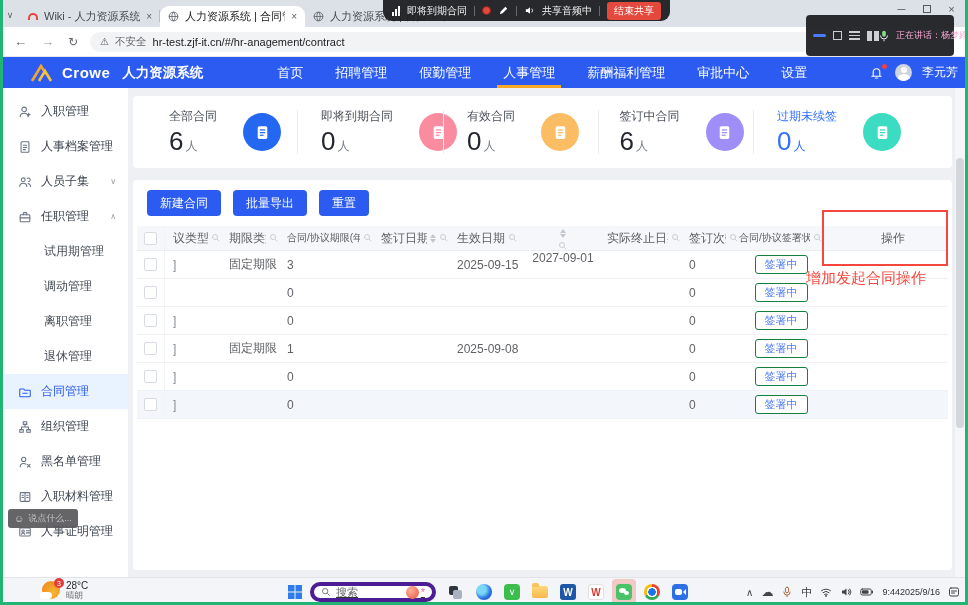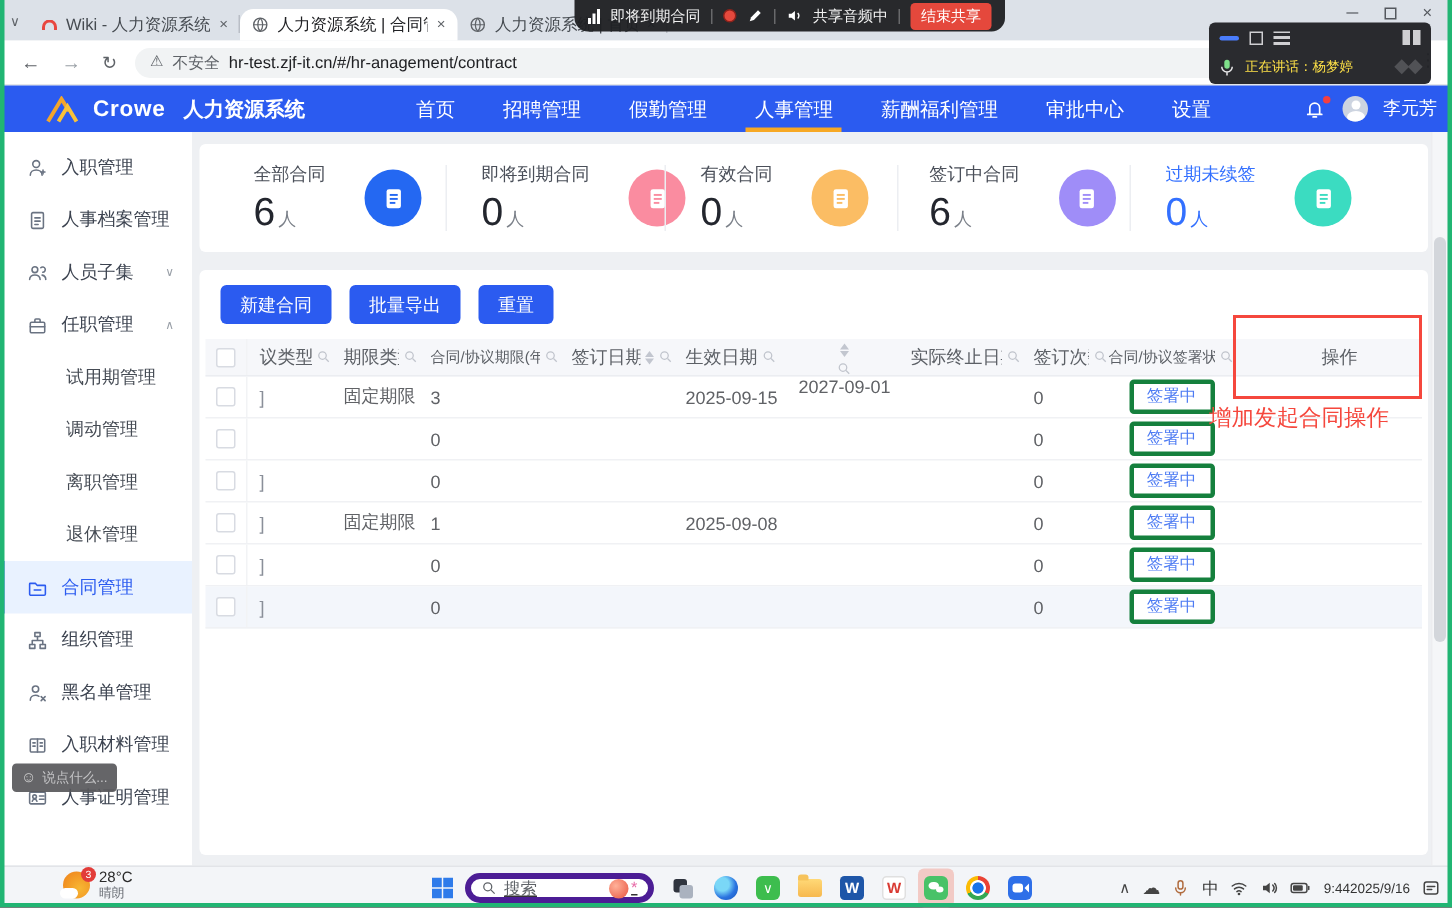--- a/index.html
+++ b/index.html
@@ -44,21 +44,21 @@
   .nav-arrows{display:flex;align-items:center;gap:14px;padding:0 12px 0 14px;font-size:13px;}
   .arr-back{color:#5f6368;}.arr-fwd{color:#9aa0a6;}.arr-ref{color:#5f6368;font-size:12px;}
   .urlbar{height:20px;flex:1;margin-right:34px;background:#f1f3f4;border-radius:10px;display:flex;align-items:center;gap:6px;padding:0 10px;overflow:hidden;}
   .warn-ic{color:#5f6368;font-size:10px;}
   .sec-label{color:#5f6368;font-size:10.5px;}
   .url-text{color:#202124;font-size:11px;white-space:nowrap;}
   .more-dots{position:absolute;right:10px;top:33px;color:#5f6368;font-size:12px;z-index:10;}
 
   
   .meet-ol{position:absolute;left:806px;top:15px;width:148px;height:41px;background:rgba(33,34,38,.96);border-radius:4px;z-index:45;
-    padding:5px 7px;display:flex;flex-direction:column;justify-content:space-between;color:#fde047;}
+    padding:5px 7px;display:flex;flex-direction:row;justify-content:space-between;color:#f9a8d4;}
   .meet-row{display:flex;align-items:center;gap:7px;}
   .m-dash{width:13px;height:3px;border-radius:2px;background:#4a7dfc;}
   .m-box{width:9px;height:9px;border:1.2px solid #cfcfd2;}
   .m-list{width:11px;height:9px;display:flex;flex-direction:column;justify-content:space-between;}
   .m-list i{height:1.6px;background:#cfcfd2;display:block;}
   .m-cols{margin-left:auto;width:12px;height:10px;display:flex;gap:2px;}
   .m-cols i{flex:1;background:#cfcfd2;display:block;}
   .mic svg{width:10px;height:12px;display:block;}
   .speak-txt{font-size:9px;white-space:nowrap;}
   .wm{margin-left:auto;display:flex;gap:2px;opacity:.35;}
@@ -131,21 +131,21 @@
   .col-count{width:58px;}
   .col-status{width:84px;justify-content:center;padding:0;}
   .col-action{width:125px;padding-left:14px;margin-left:44px;}
   .cb{width:13px;height:13px;border:1px solid #d8dbe2;border-radius:2px;background:#fff;}
   .hlabel{overflow:hidden;white-space:nowrap;}
   .sort-ic{display:inline-flex;flex-direction:column;gap:1px;flex:none;}
   .sort-ic i{width:0;height:0;border-left:3.5px solid transparent;border-right:3.5px solid transparent;display:block;}
   .sort-up{border-bottom:4px solid #c2c6cf;}
   .sort-dn{border-top:4px solid #c2c6cf;}
   .search-ic svg{width:10px;height:10px;display:block;}
-  .badge{border:3px solid #15803d;color:#4d7bf3;background:#fff;border-radius:3px;font-size:11px;padding:1.5px 9px;line-height:1.2;}
+  .badge{border:1px solid #15803d;color:#4d7bf3;background:#fff;border-radius:3px;font-size:11px;padding:1.5px 9px;line-height:1.2;}
 
   
   .anno-box{position:absolute;left:822px;top:210px;width:126px;height:56px;border:2px solid #f5473d;z-index:30;}
   .anno-label{position:absolute;left:806px;top:269px;color:#f5473d;font-size:15px;white-space:nowrap;z-index:30;}
 
   
   .chat-pill{position:absolute;left:8px;top:509px;height:19px;max-width:74px;background:rgba(88,88,91,.92);border-radius:3px;
     display:flex;align-items:center;gap:4px;padding:0 6px;z-index:46;overflow:hidden;}
   .chat-smiley{color:#cfcfcf;font-size:10px;}
   .chat-text{color:#c3c3c5;font-size:9px;white-space:nowrap;}

